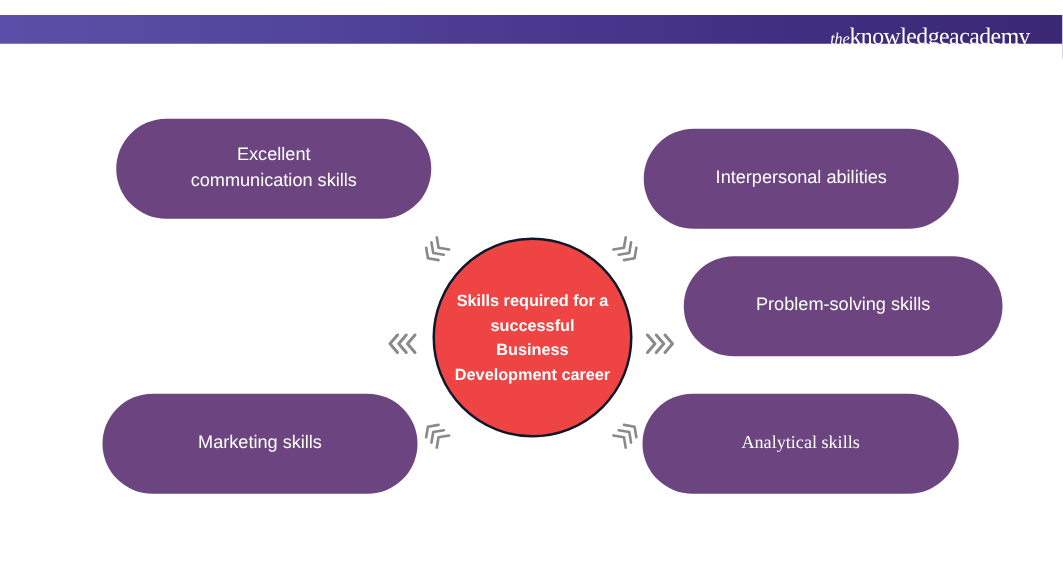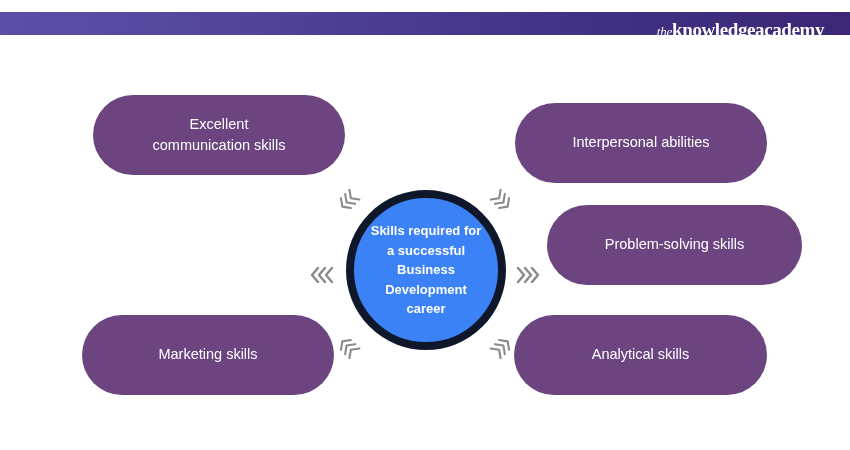--- a/index.html
+++ b/index.html
@@ -37,21 +37,21 @@
     align-items: baseline;
   }
   .logo-the {
     font-family: "Liberation Serif", serif;
     font-style: italic;
     font-size: 13px;
     letter-spacing: -0.2px;
   }
   .logo-main {
     font-family: "Liberation Serif", serif;
-    font-weight: bold;
+    font-weight: normal;
     font-size: 19px;
     letter-spacing: -0.4px;
   }
 
   
   .stage {
     position: absolute;
     top: 35px; left: 0;
     width: 850px;
     height: 415px;
@@ -82,22 +82,22 @@
   .pill-r3 { left: 514px; top: 280px; width: 253px; height: 80px; }
 
   
   .center-circle {
     position: absolute;
     left: 346px;
     top: 155px;
     width: 160px;
     height: 160px;
     border-radius: 50%;
-    background: #3b82f6;
-    border: 8px solid #0f172a;
+    background: #ef4444;
+    border: 2px solid #0f172a;
     display: flex;
     align-items: center;
     justify-content: center;
     text-align: center;
   }
   .center-text {
     color: #ffffff;
     font-size: 13px;
     font-weight: bold;
     line-height: 1.5;
@@ -142,21 +142,21 @@
     <span style="white-space: pre-line;">Marketing skills</span>
   </div>
 
   <div class="pill pill-r1">
     <span style="white-space: pre-line;">Interpersonal abilities</span>
   </div>
   <div class="pill pill-r2">
     <span style="white-space: pre-line;">Problem-solving skills</span>
   </div>
   <div class="pill pill-r3">
-    <span style="white-space: pre-line;">Analytical skills</span>
+    <span style="white-space: pre-line; font-family: Liberation Serif, serif;">Analytical skills</span>
   </div>
 
   <div class="center-circle">
     <span class="center-text">Skills required for a successful Business Development career</span>
   </div>
 
   <div class="chev chev-tl">
     <svg width="28" height="24" viewBox="0 0 28 24">
       <g fill="none" stroke="#8a8a8a" stroke-width="2.1" stroke-linecap="round" stroke-linejoin="round" transform="rotate(-45 14 12)">
         <polyline points="11,5 6,12 11,19"></polyline>

